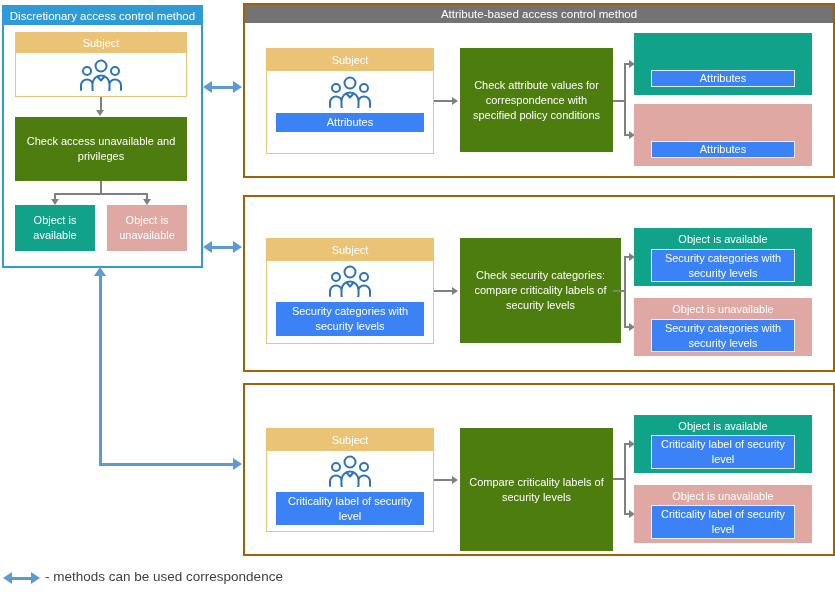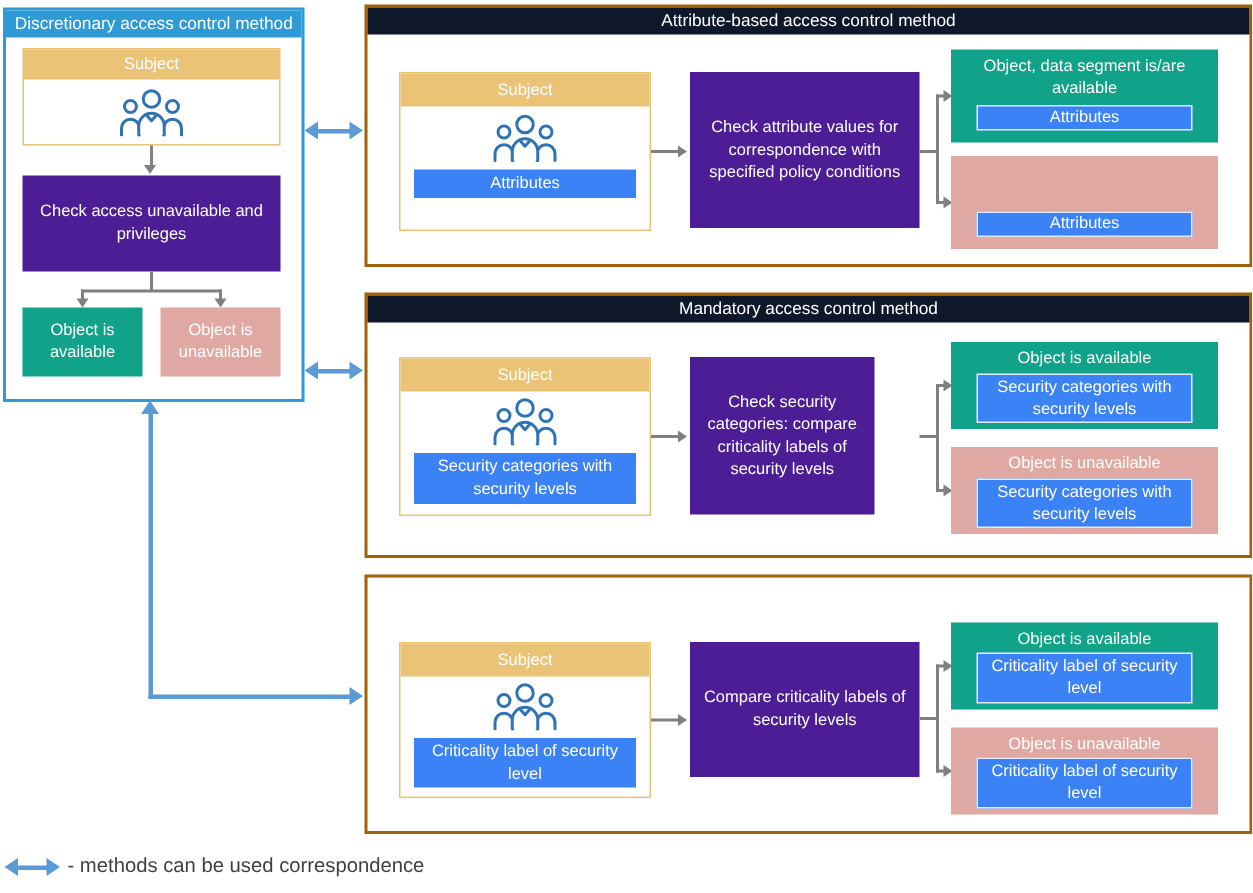--- a/index.html
+++ b/index.html
@@ -1,30 +1,30 @@
 <!DOCTYPE html>
 <html><head>
 <meta charset="utf-8">
 <style>
   html,body{margin:0;padding:0;background:#fff;}
   .canvas{position:relative;width:835px;height:595px;background:#fff;
           font-family:"Liberation Sans",sans-serif;overflow:hidden;}
   
   .panel{position:absolute;border:2px solid #a16207;box-sizing:border-box;background:#fff;}
   .panel.dac{border-color:#2E9BD6;}
-  .ph{position:absolute;top:0;left:0;right:0;height:18px;background:#0f172a;color:#fff;
+  .ph{position:absolute;top:0;left:0;right:0;height:18px;background:#737373;color:#fff;
       font-size:11.5px;line-height:18px;text-align:center;}
   .panel.dac .ph{background:#2E9BD6;}
   
   .sbox{position:absolute;background:#fff;border:1px solid #E9C476;box-sizing:border-box;}
   .sh{position:absolute;top:0;left:0;right:0;background:#EAC376;color:#fff;text-align:center;
       font-size:11px;}
   .icn{position:absolute;left:50%;transform:translateX(-50%);}
   
-  .proc{position:absolute;background:#4c1d95;color:#fff;display:flex;align-items:center;
+  .proc{position:absolute;background:#4d7c0f;color:#fff;display:flex;align-items:center;
         justify-content:center;text-align:center;font-size:11px;line-height:15px;padding:0 8px;
         box-sizing:border-box;}
   .out{position:absolute;box-sizing:border-box;}
   .out.g{background:#10A389;}
   .out.p{background:#DFA8A3;}
   .out.flexc{display:flex;align-items:center;justify-content:center;color:#fff;text-align:center;
         font-size:11px;line-height:15px;padding:0 6px;}
   .ot{position:absolute;left:4px;right:4px;text-align:center;color:#fff;font-size:11px;
       line-height:15px;}
   .tag{position:absolute;background:#3b82f6;color:#fff;display:flex;align-items:center;
@@ -114,30 +114,28 @@
     <div class="proc" style="left:215px;top:43px;width:153px;height:104px;">Check attribute values for correspondence with specified policy conditions</div>
 
     <div class="ln" style="left:368px;top:95px;width:13px;height:2px;"></div>
     <div class="ln" style="left:379px;top:58px;width:2px;height:73px;"></div>
     <div class="ln" style="left:379px;top:58px;width:7px;height:2px;"></div>
     <div class="ln" style="left:379px;top:129px;width:7px;height:2px;"></div>
     <div class="gah-r" style="left:384px;top:55px;"></div>
     <div class="gah-r" style="left:384px;top:126px;"></div>
 
     <div class="out g" style="left:389px;top:28px;width:178px;height:62px;">
-      <div class="ot" style="top:4px;">Object, data segment is/are available</div>
       <div class="tag bordered" style="left:17px;top:37px;width:144px;height:17px;">Attributes</div>
     </div>
     <div class="out p" style="left:389px;top:99px;width:178px;height:62px;">
       <div class="tag bordered" style="left:17px;top:37px;width:144px;height:17px;">Attributes</div>
     </div>
   </div>
 
   <div class="panel" style="left:243px;top:195px;width:592px;height:177px;">
-    <div class="ph">Mandatory access control method</div>
 
     <div class="sbox" style="left:21px;top:41px;width:168px;height:106px;">
       <div class="sh" style="height:22px;line-height:22px;">Subject</div>
       <div class="icn" style="top:26px;">
         <svg width="46" height="32" viewBox="0 0 46 32">
             <g fill="none" stroke="#2E74B5" stroke-width="2" stroke-linejoin="round" stroke-linecap="round">
               <circle cx="9" cy="12" r="4"></circle>
               <path d="M3 31v-4.5a6 6 0 0 1 6-6 6 6 0 0 1 6 6V31"></path>
               <circle cx="37" cy="12" r="4"></circle>
               <path d="M31 31v-4.5a6 6 0 0 1 6-6 6 6 0 0 1 6 6V31"></path>
@@ -146,21 +144,21 @@
               <path d="M19.5 17.5l3.5 4 3.5-4"></path>
             </g>
           </svg>
       </div>
       <div class="tag" style="left:9px;top:63px;width:148px;height:34px;">Security categories with security levels</div>
     </div>
 
     <div class="ln" style="left:189px;top:93px;width:18px;height:2px;"></div>
     <div class="gah-r" style="left:207px;top:90px;"></div>
 
-    <div class="proc" style="left:215px;top:41px;width:123px;height:105px;">Check security categories: compare criticality labels of security levels</div>
+    <div class="proc" style="left:215px;top:41px;width:161px;height:105px;">Check security categories: compare criticality labels of security levels</div>
 
     <div class="ln" style="left:368px;top:93px;width:13px;height:2px;"></div>
     <div class="ln" style="left:379px;top:59px;width:2px;height:72px;"></div>
     <div class="ln" style="left:379px;top:59px;width:7px;height:2px;"></div>
     <div class="ln" style="left:379px;top:129px;width:7px;height:2px;"></div>
     <div class="gah-r" style="left:384px;top:56px;"></div>
     <div class="gah-r" style="left:384px;top:126px;"></div>
 
     <div class="out g" style="left:389px;top:31px;width:178px;height:58px;">
       <div class="ot" style="top:4px;">Object is available</div>
@@ -188,21 +186,21 @@
               <path d="M19.5 17.5l3.5 4 3.5-4"></path>
             </g>
           </svg>
       </div>
       <div class="tag" style="left:9px;top:63px;width:148px;height:33px;">Criticality label of security level</div>
     </div>
 
     <div class="ln" style="left:189px;top:94px;width:18px;height:2px;"></div>
     <div class="gah-r" style="left:207px;top:91px;"></div>
 
-    <div class="proc" style="left:215px;top:43px;width:153px;height:90px;">Compare criticality labels of security levels</div>
+    <div class="proc" style="left:215px;top:43px;width:153px;height:123px;">Compare criticality labels of security levels</div>
 
     <div class="ln" style="left:368px;top:93px;width:13px;height:2px;"></div>
     <div class="ln" style="left:379px;top:58px;width:2px;height:72px;"></div>
     <div class="ln" style="left:379px;top:58px;width:7px;height:2px;"></div>
     <div class="ln" style="left:379px;top:128px;width:7px;height:2px;"></div>
     <div class="gah-r" style="left:384px;top:55px;"></div>
     <div class="gah-r" style="left:384px;top:125px;"></div>
 
     <div class="out g" style="left:389px;top:30px;width:178px;height:58px;">
       <div class="ot" style="top:4px;">Object is available</div>

